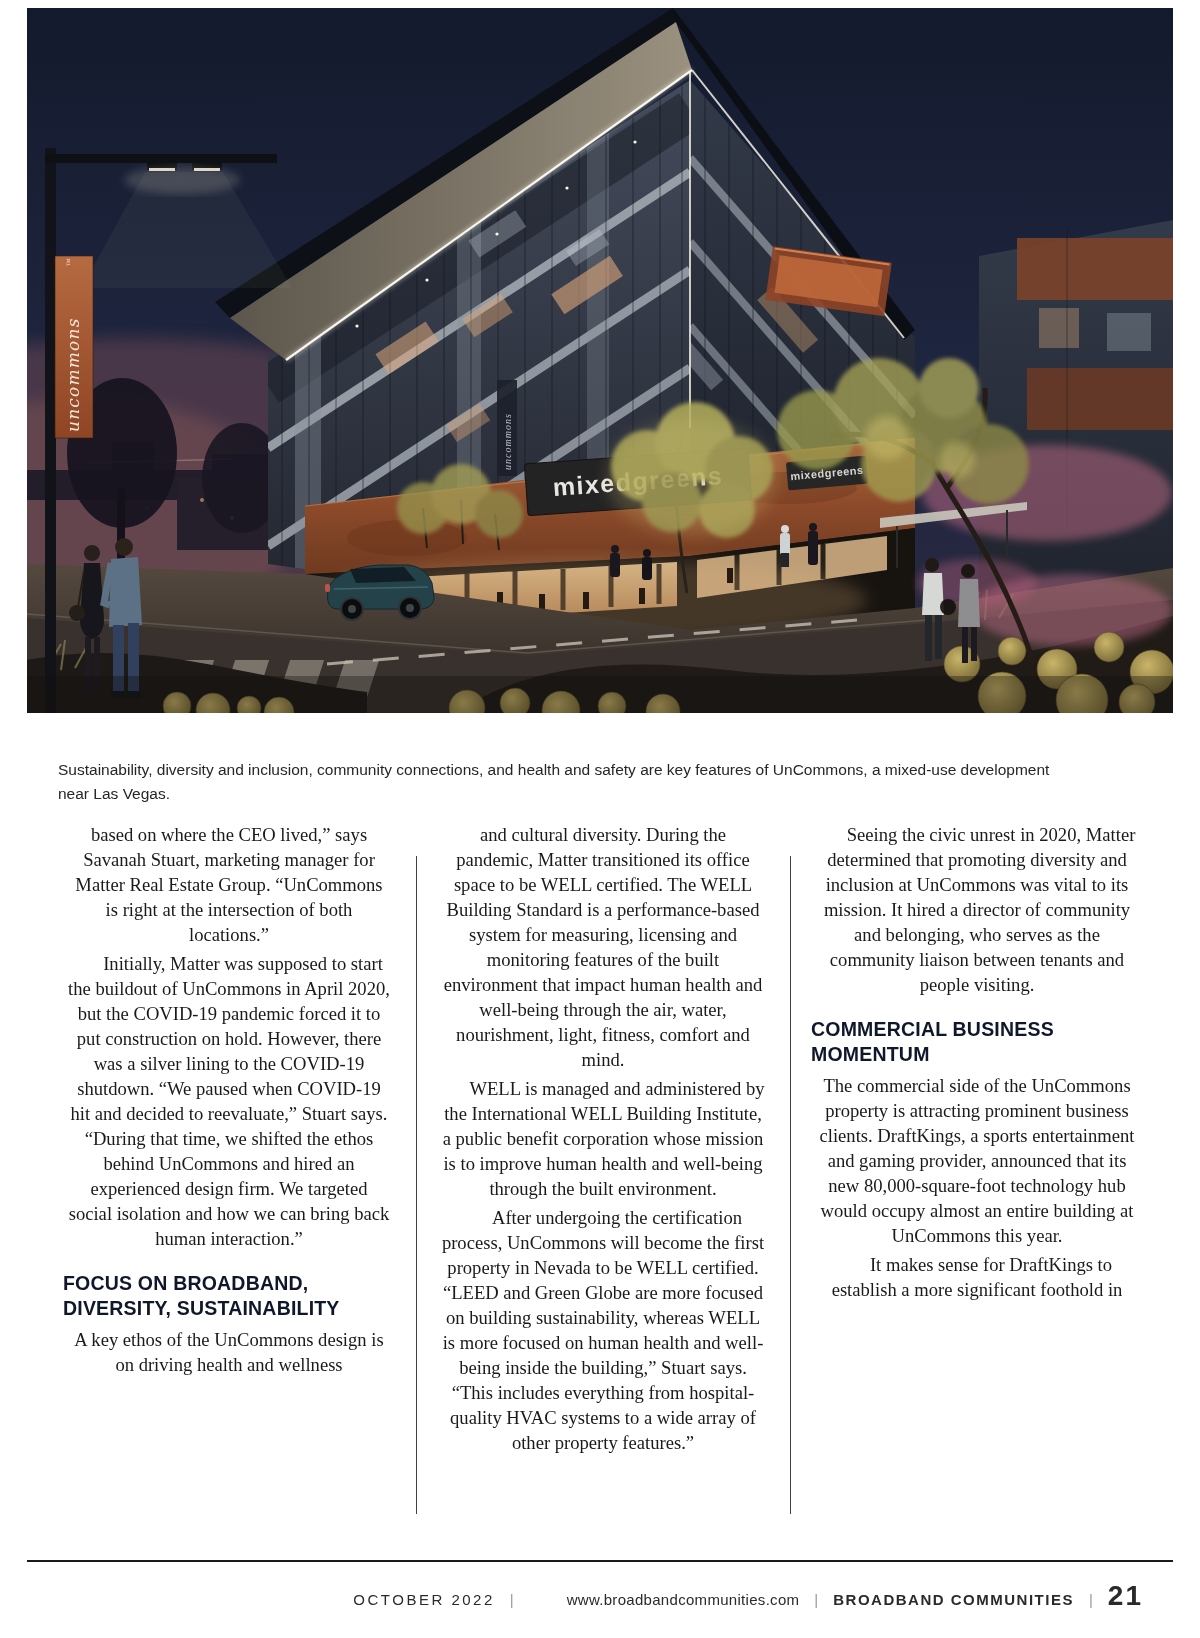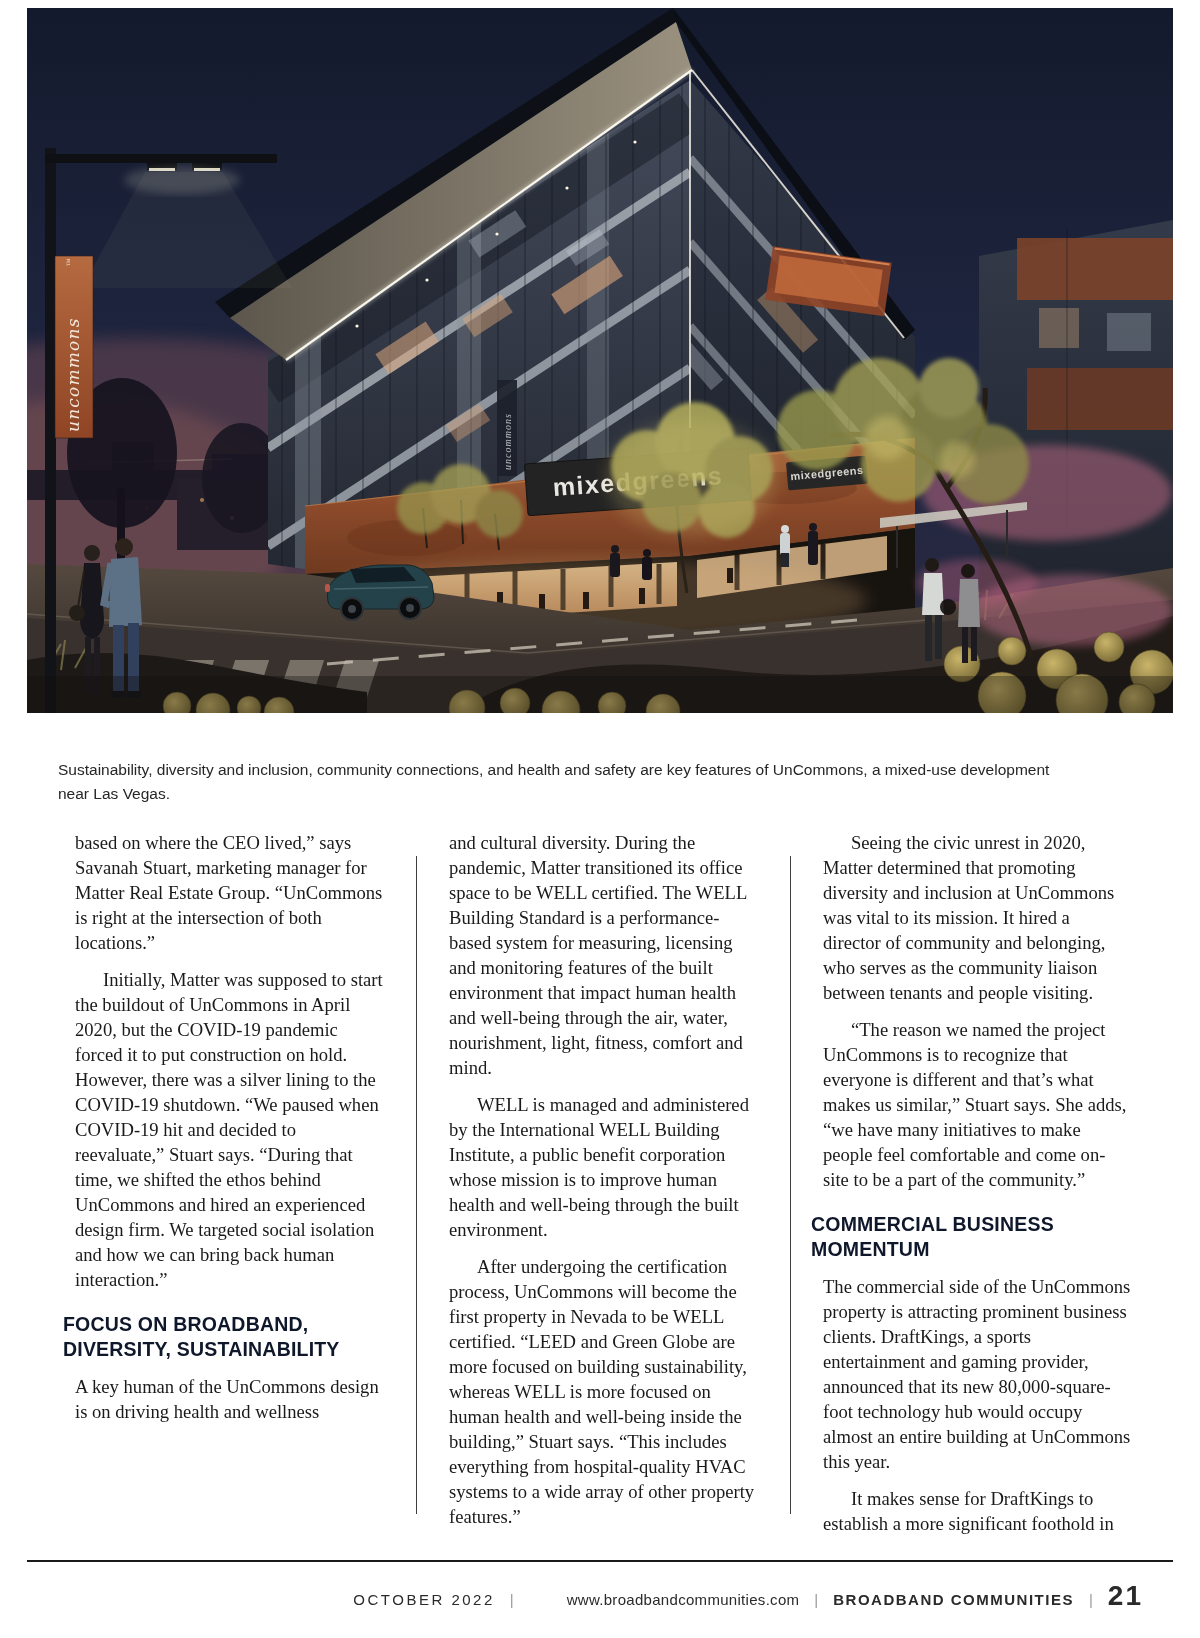--- a/index.html
+++ b/index.html
@@ -9,21 +9,21 @@
   .photo{position:absolute;left:27px;top:8px;width:1146px;height:705px;margin:0;padding:0;
          background:#1b2138;overflow:hidden;}
   .photo svg{display:block;width:100%;height:100%;}
   
   .caption{position:absolute;left:46px;top:746px;width:1000px;margin:12px;
            font-family:"Liberation Sans",sans-serif;font-size:15.5px;line-height:1.55;
            color:#262626;}
   
   .columns{position:absolute;left:63px;top:818px;width:1080px;display:flex;gap:42px;}
   .col{width:332px;flex:0 0 332px;font-size:18.6px;line-height:25px;}
-  .para{margin:12px;}
+  .para{margin:4px;text-align:center;}
   .para.indent{text-indent:28px;}
   .heading{font-family:"Liberation Sans",sans-serif;font-weight:700;font-size:19.5px;
            line-height:25px;color:#0f172a;letter-spacing:.2px;margin:20px 0 6px 0;max-width:306px;}
   .divider{position:absolute;top:856px;width:1px;height:658px;background:#3f3f3f;}
   .d1{left:416px;} .d2{left:790px;}
   
   .footer-rule{position:absolute;left:27px;top:1560px;width:1146px;height:2px;background:#1a1a1a;}
   .footer{position:absolute;right:57px;top:1580px;white-space:nowrap;
           font-family:"Liberation Sans",sans-serif;font-size:15px;color:#2a2a2a;
           display:flex;align-items:baseline;}
@@ -368,30 +368,29 @@
   <p class="caption">Sustainability, diversity and inclusion, community connections, and health and safety are key features of UnCommons, a mixed-use development near Las Vegas.</p>
 
   <div class="divider d1"></div>
   <div class="divider d2"></div>
 
   <div class="columns">
     <div class="col">
       <p class="para">based on where the CEO lived,” says Savanah Stuart, marketing manager for Matter Real Estate Group. “UnCommons is right at the intersection of both locations.”</p>
       <p class="para indent">Initially, Matter was supposed to start the buildout of UnCommons in April 2020, but the COVID-19 pandemic forced it to put construction on hold. However, there was a silver lining to the COVID-19 shutdown. “We paused when COVID-19 hit and decided to reevaluate,” Stuart says. “During that time, we shifted the ethos behind UnCommons and hired an experienced design firm. We targeted social isolation and how we can bring back human interaction.”</p>
       <h3 class="heading">FOCUS ON BROADBAND, DIVERSITY, SUSTAINABILITY</h3>
-      <p class="para">A key human of the UnCommons design is on driving health and wellness</p>
+      <p class="para">A key ethos of the UnCommons design is on driving health and wellness</p>
     </div>
     <div class="col">
       <p class="para">and cultural diversity. During the pandemic, Matter transitioned its office space to be WELL certified. The WELL Building Standard is a performance-based system for measuring, licensing and monitoring features of the built environment that impact human health and well-being through the air, water, nourishment, light, fitness, comfort and mind.</p>
       <p class="para indent">WELL is managed and administered by the International WELL Building Institute, a public benefit corporation whose mission is to improve human health and well-being through the built environment.</p>
       <p class="para indent">After undergoing the certification process, UnCommons will become the first property in Nevada to be WELL certified. “LEED and Green Globe are more focused on building sustainability, whereas WELL is more focused on human health and well-being inside the building,” Stuart says. “This includes everything from hospital-quality HVAC systems to a wide array of other property features.”</p>
     </div>
     <div class="col">
       <p class="para indent">Seeing the civic unrest in 2020, Matter determined that promoting diversity and inclusion at UnCommons was vital to its mission. It hired a director of community and belonging, who serves as the community liaison between tenants and people visiting.</p>
-      <p class="para indent">“The reason we named the project UnCommons is to recognize that everyone is different and that’s what makes us similar,” Stuart says. She adds, “we have many initiatives to make people feel comfortable and come on-site to be a part of the community.”</p>
       <h3 class="heading">COMMERCIAL BUSINESS MOMENTUM</h3>
       <p class="para">The commercial side of the UnCommons property is attracting prominent business clients. DraftKings, a sports entertainment and gaming provider, announced that its new 80,000-square-foot technology hub would occupy almost an entire building at UnCommons this year.</p>
       <p class="para indent">It makes sense for DraftKings to establish a more significant foothold in</p>
     </div>
   </div>
 
   <div class="footer-rule"></div>
   <div class="footer">
     <span class="f-issue">OCTOBER 2022</span>
     <span class="f-sep">|</span>

